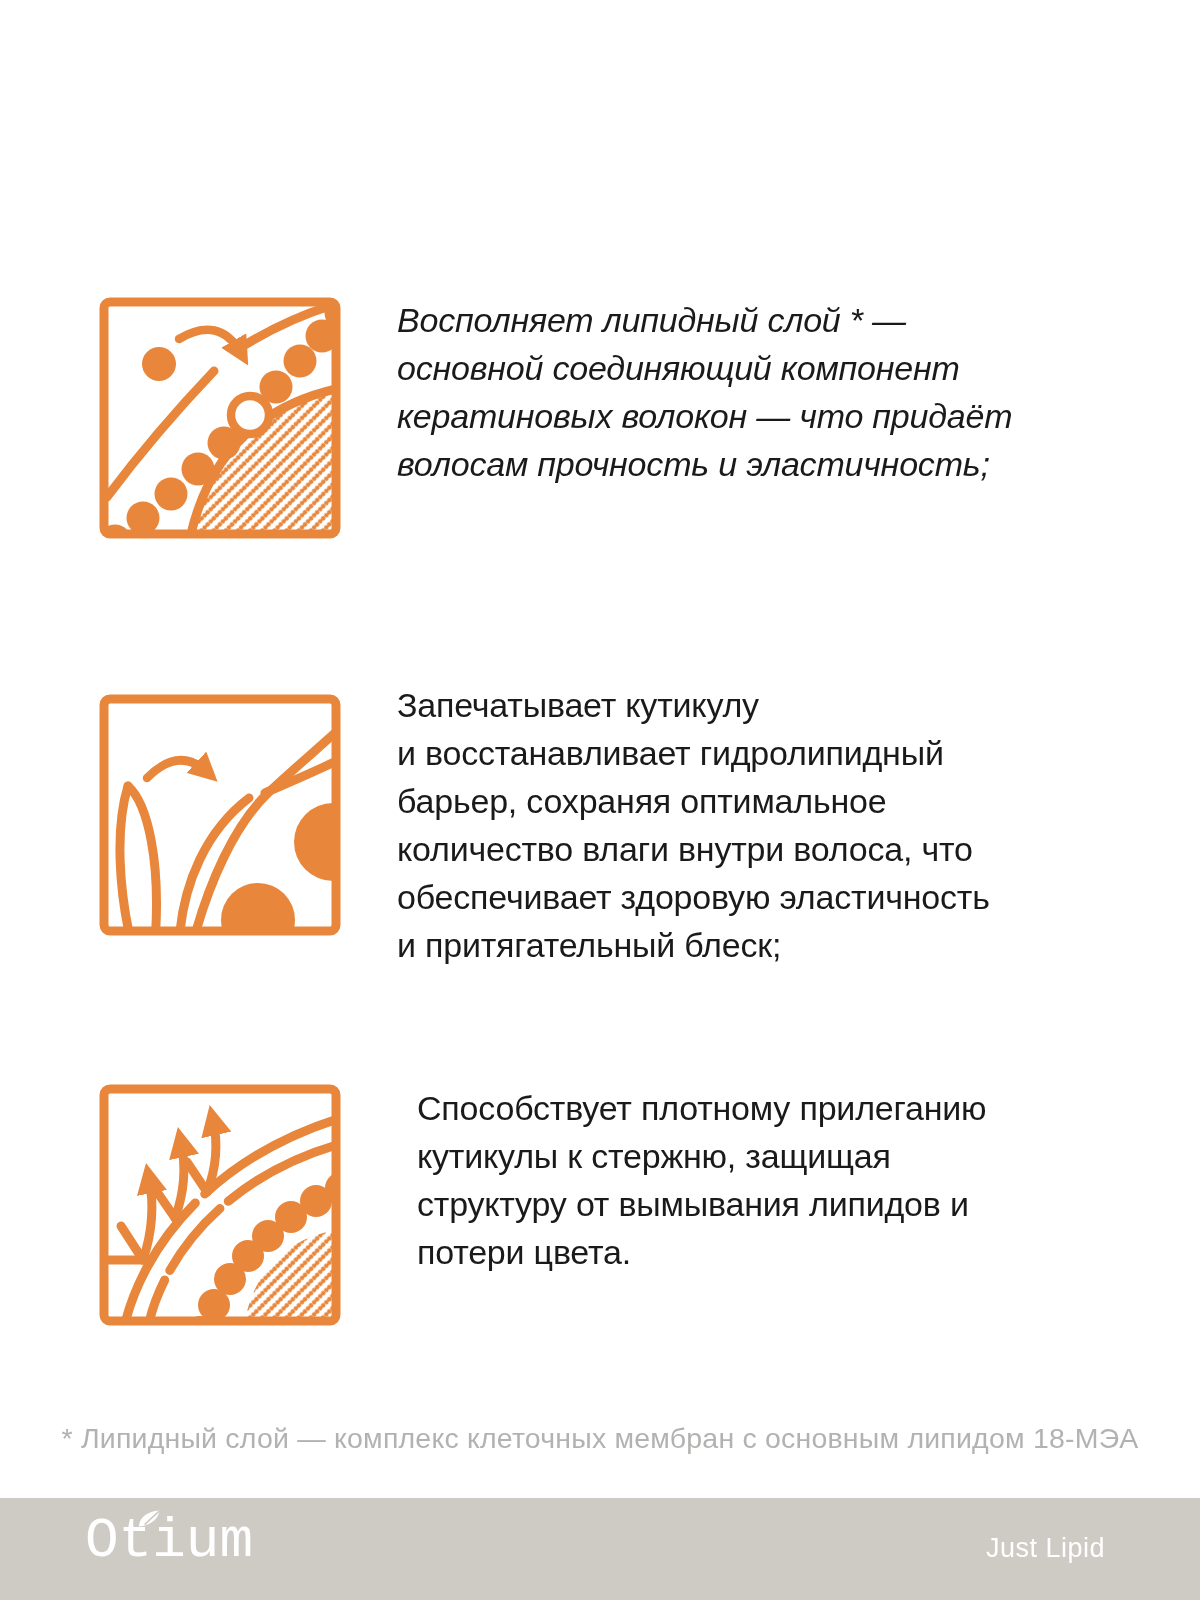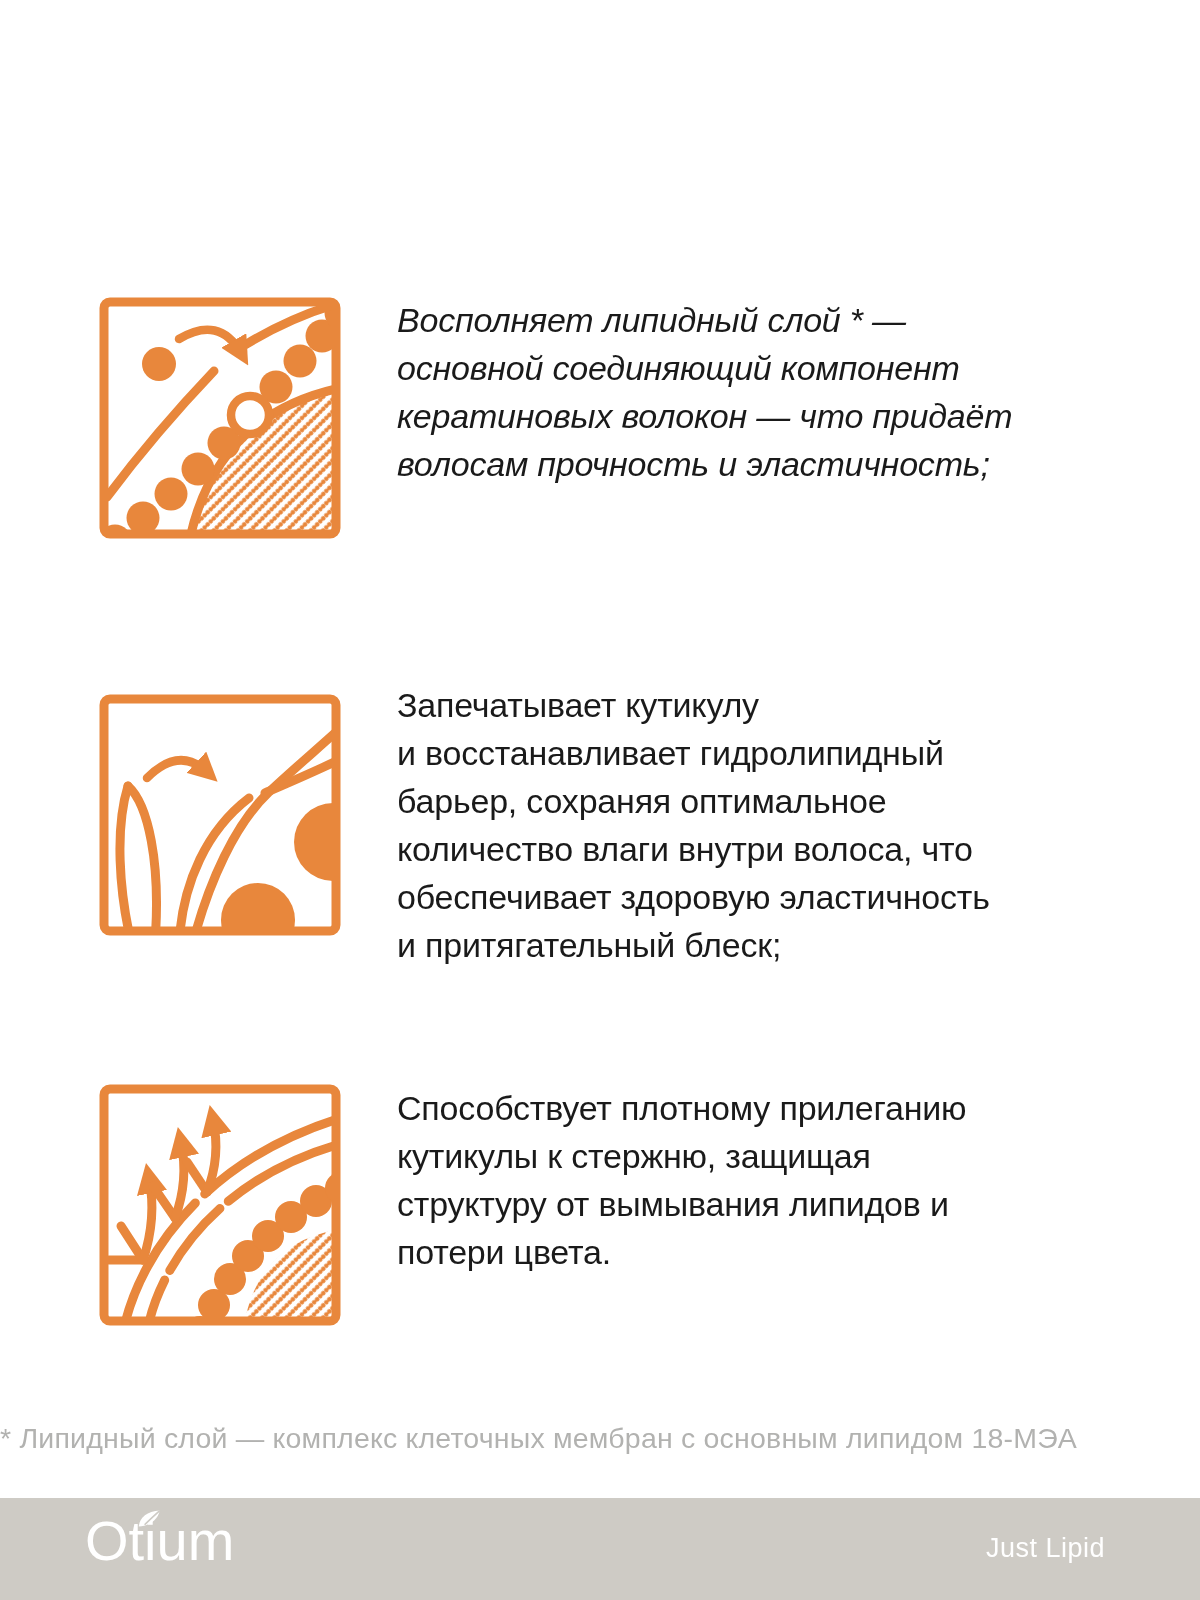--- a/index.html
+++ b/index.html
@@ -6,27 +6,27 @@
   .page{position:relative;width:1200px;height:1600px;background:#ffffff;overflow:hidden;
         font-family:"Liberation Sans",sans-serif;}
   .title{position:absolute;left:97px;top:102px;margin:0;
          font-size:46px;line-height:54px;font-weight:700;letter-spacing:-0.5px;
          color:#141414;white-space:pre-line;}
   .benefit-text{position:absolute;left:397px;width:740px;margin:0;
                 font-size:34px;line-height:48px;font-weight:400;letter-spacing:-0.2px;
                 color:#1a1a1a;white-space:pre-line;}
   .icon-box{position:absolute;width:250px;height:250px;}
   .icon-box svg{display:block;width:250px;height:250px;}
-  .text-1{top:296px;font-style:italic;} .text-2{top:681px;} .text-3{top:1084px;}
+  .text-1{top:296px;font-style:italic;} .text-2{top:681px;} .text-3{top:1084px;margin-left:20px;}
   .icon-1{left:95px;top:293px;} .icon-2{left:95px;top:690px;} .icon-3{left:95px;top:1080px;}
-  .footnote{position:absolute;left:0;right:0;top:1421px;margin:0;
+  .footnote{position:absolute;left:0;right:0;top:1421px;margin:0;text-align:center;
             font-size:28.5px;line-height:34px;color:#b2b2b0;letter-spacing:0.2px;}
   .footer{position:absolute;left:0;top:1498px;width:1200px;height:102px;background:#cecbc5;}
   .brand{position:absolute;left:85px;top:15px;color:#ffffff;
-         font-family:Liberation Sans, sans-serif;font-size:56px;line-height:1;font-weight:400;}
+         font-family:Liberation Mono, monospace;font-size:56px;line-height:1;font-weight:400;}
   .brand .leaf{position:absolute;left:52px;top:-3px;transform:rotate(-8deg);}
   .product{position:absolute;right:95px;top:33px;color:#ffffff;
            font-size:27px;line-height:34px;letter-spacing:0.5px;font-weight:400;}
 </style>
 </head>
 <body>
 
 <div class="page">
 
 

